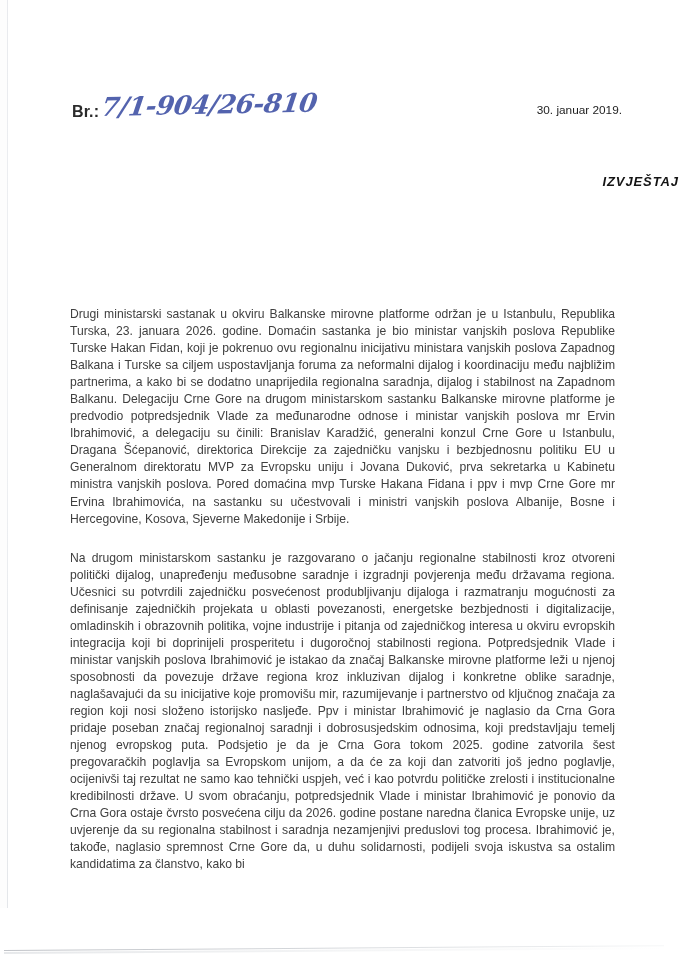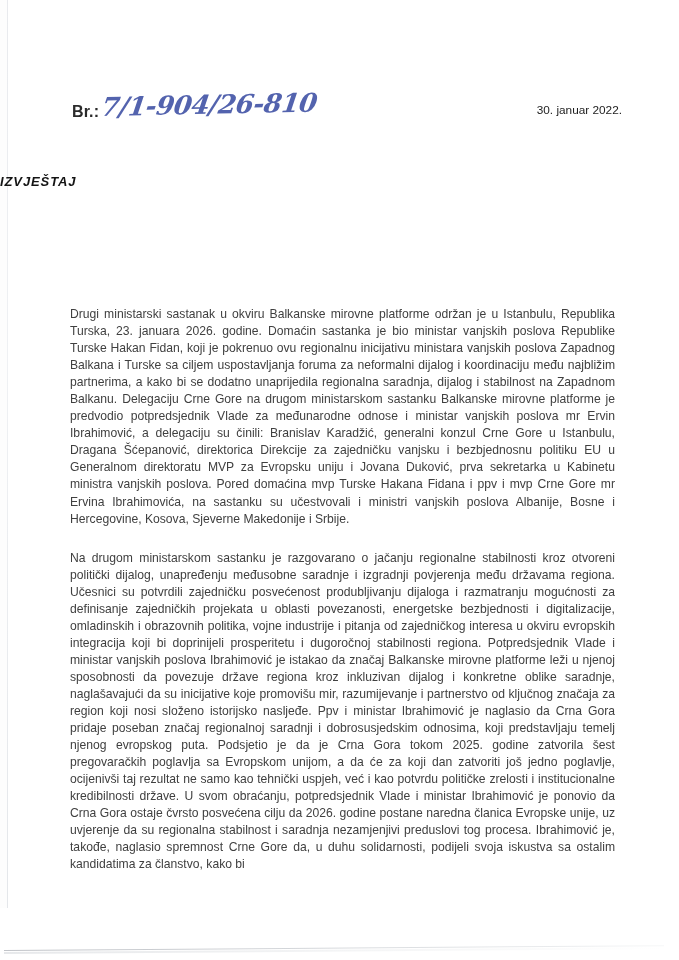--- a/index.html
+++ b/index.html
@@ -109,21 +109,21 @@
     color: #1d1d1d;
     white-space: nowrap;
   }
 
   
   .title-main {
     position: absolute;
     left: 0;
     top: 174px;
     width: 679px;
-    text-align: left;
+    text-align: right;
     font-size: 13px;
     font-style: italic;
     font-weight: 700;
     letter-spacing: 0.9px;
     color: #141414;
   }
 
   .title-sub {
     position: absolute;
     left: 68px;
@@ -161,21 +161,21 @@
 <div id="page">
 
   <div class="scan-edge-left2"></div>
   <div class="scan-edge-left"></div>
 
   <div class="header-row">
     <div class="ref-block">
       <span class="ref-label">Br.:</span>
       <span class="ref-hand">7/1-904/26-810</span>
     </div>
-    <div class="doc-date">30. januar 2022.</div>
+    <div class="doc-date">30. januar 2019.</div>
   </div>
 
   <div class="title-main">IZVJEŠTAJ</div>
 
 
   <div class="body-wrap">
     <p class="para">Drugi ministarski sastanak u okviru Balkanske mirovne platforme održan je u Istanbulu, Republika Turska, 23. januara 2026. godine. Domaćin sastanka je bio ministar vanjskih poslova Republike Turske Hakan Fidan, koji je pokrenuo ovu regionalnu inicijativu ministara vanjskih poslova Zapadnog Balkana i Turske sa ciljem uspostavljanja foruma za neformalni dijalog i koordinaciju među najbližim partnerima, a kako bi se dodatno unaprijedila regionalna saradnja, dijalog i stabilnost na Zapadnom Balkanu. Delegaciju Crne Gore na drugom ministarskom sastanku Balkanske mirovne platforme je predvodio potpredsjednik Vlade za međunarodne odnose i ministar vanjskih poslova mr Ervin Ibrahimović, a delegaciju su činili: Branislav Karadžić, generalni konzul Crne Gore u Istanbulu, Dragana Šćepanović, direktorica Direkcije za zajedničku vanjsku i bezbjednosnu politiku EU u Generalnom direktoratu MVP za Evropsku uniju i Jovana Duković, prva sekretarka u Kabinetu ministra vanjskih poslova. Pored domaćina mvp Turske Hakana Fidana i ppv i mvp Crne Gore mr Ervina Ibrahimovića, na sastanku su učestvovali i ministri vanjskih poslova Albanije, Bosne i Hercegovine, Kosova, Sjeverne Makedonije i Srbije.</p>
     <p class="para">Na drugom ministarskom sastanku je razgovarano o jačanju regionalne stabilnosti kroz otvoreni politički dijalog, unapređenju međusobne saradnje i izgradnji povjerenja među državama regiona. Učesnici su potvrdili zajedničku posvećenost produbljivanju dijaloga i razmatranju mogućnosti za definisanje zajedničkih projekata u oblasti povezanosti, energetske bezbjednosti i digitalizacije, omladinskih i obrazovnih politika, vojne industrije i pitanja od zajedničkog interesa u okviru evropskih integracija koji bi doprinijeli prosperitetu i dugoročnoj stabilnosti regiona. Potpredsjednik Vlade i ministar vanjskih poslova Ibrahimović je istakao da značaj Balkanske mirovne platforme leži u njenoj sposobnosti da povezuje države regiona kroz inkluzivan dijalog i konkretne oblike saradnje, naglašavajući da su inicijative koje promovišu mir, razumijevanje i partnerstvo od ključnog značaja za region koji nosi složeno istorijsko nasljeđe. Ppv i ministar Ibrahimović je naglasio da Crna Gora pridaje poseban značaj regionalnoj saradnji i dobrosusjedskim odnosima, koji predstavljaju temelj njenog evropskog puta. Podsjetio je da je Crna Gora tokom 2025. godine zatvorila šest pregovaračkih poglavlja sa Evropskom unijom, a da će za koji dan zatvoriti još jedno poglavlje, ocijenivši taj rezultat ne samo kao tehnički uspjeh, već i kao potvrdu političke zrelosti i institucionalne kredibilnosti države. U svom obraćanju, potpredsjednik Vlade i ministar Ibrahimović je ponovio da Crna Gora ostaje čvrsto posvećena cilju da 2026. godine postane naredna članica Evropske unije, uz uvjerenje da su regionalna stabilnost i saradnja nezamjenjivi preduslovi tog procesa. Ibrahimović je, takođe, naglasio spremnost Crne Gore da, u duhu solidarnosti, podijeli svoja iskustva sa ostalim kandidatima za članstvo, kako bi</p>
   </div>
 

